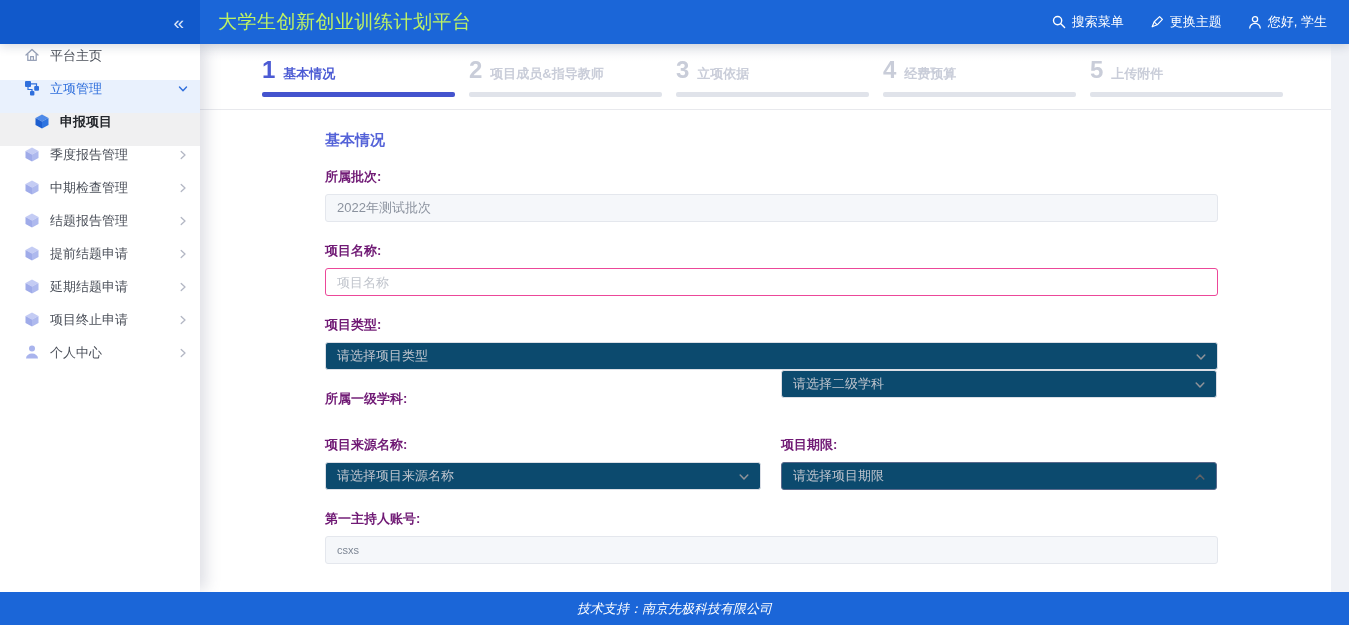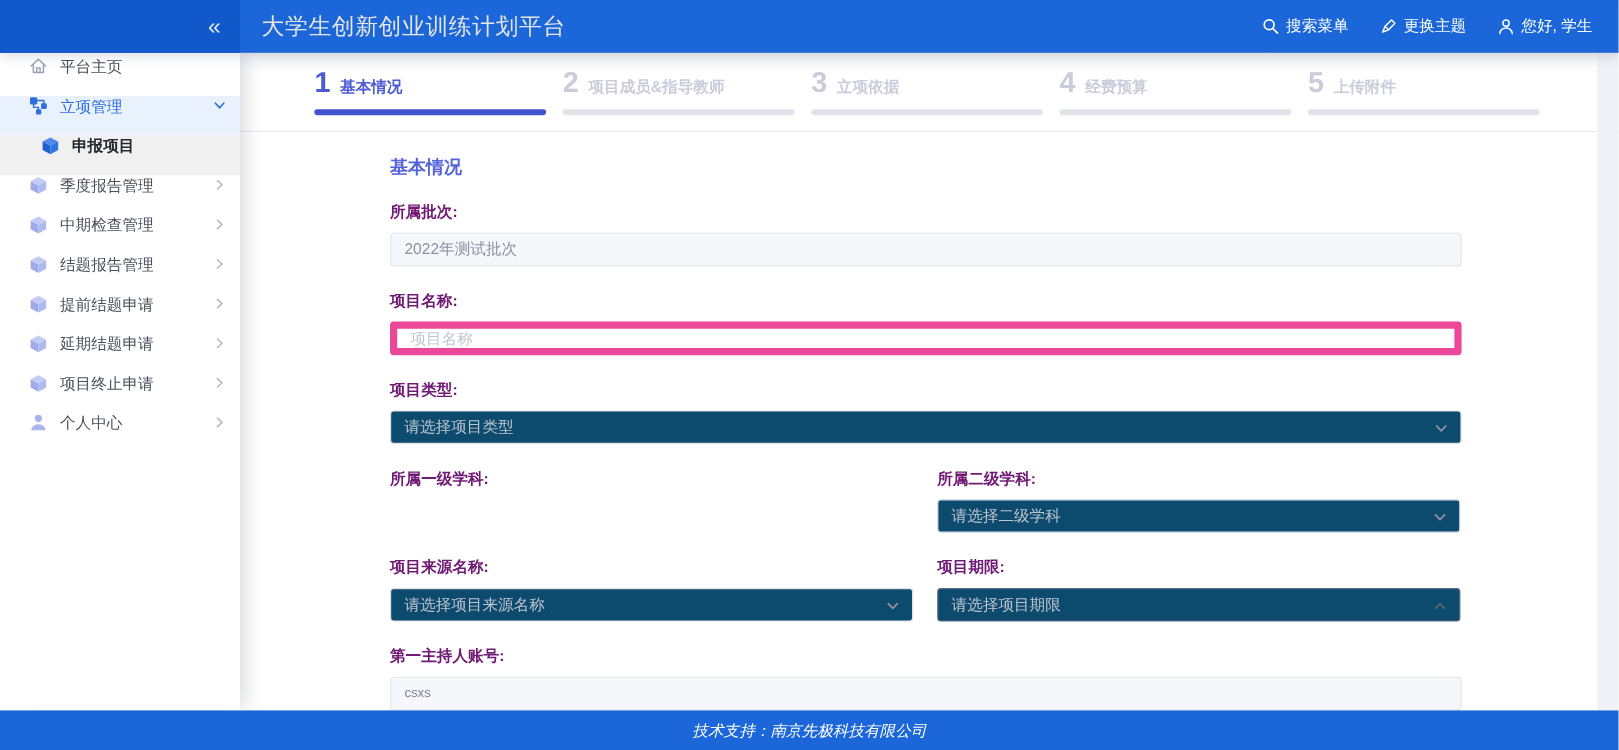--- a/index.html
+++ b/index.html
@@ -4,21 +4,21 @@
 <style>
   * { margin:0; padding:0; box-sizing:border-box; }
   body { font-family:"Liberation Sans", sans-serif; background:#fff; }
   .screen { position:relative; width:1349px; height:625px; overflow:hidden; background:#fff; }
 
   
   .hdr { position:absolute; top:0; left:0; width:1349px; height:44px; background:#1b66d8; z-index:30;
          box-shadow:0 2px 10px rgba(30,40,70,.18); display:flex; align-items:center; }
   .hdr-left { width:200px; height:44px; background:#1159cb; display:flex; align-items:center; justify-content:flex-end; padding-right:18px; }
   .collapse { color:rgba(255,255,255,.85); font-size:19px; line-height:1; cursor:pointer; letter-spacing:-2px; }
-  .hdr-title { color:#e5e5e5; font-size:19px; font-weight:500; margin-left:18px; letter-spacing:.5px;font-family:Liberation Mono, monospace; }
+  .hdr-title { color:#bef264; font-size:19px; font-weight:500; margin-left:18px; letter-spacing:.5px;font-family:Liberation Mono, monospace; }
   .hdr-right { margin-left:auto; display:flex; align-items:center; gap:26px; padding-right:22px; }
   .hdr-item { display:flex; align-items:center; gap:6px; color:#fff; font-size:13px; cursor:pointer; }
   .hdr-item svg { display:block; }
 
   
   .sb { position:absolute; top:44px; left:0; width:200px; height:548px; background:#fff; z-index:20;
         box-shadow:8px 0 14px -2px rgba(70,80,110,.18); padding-top:3px; }
   .sb-item { height:33px; display:flex; align-items:flex-start; padding:0 12px 0 24px; cursor:pointer; }
   .sb-item .sb-icon { width:16px; height:16px; margin-right:10px; flex:none; }
   .sb-label { font-size:13px; color:#4a4f59; flex:1; white-space:nowrap; }
@@ -43,21 +43,21 @@
   .step.active .step-bar { background:#4454ce; }
 
   .form-area { padding:22px 0 0 125px; width:1018px; }
   .sec-title { font-size:15px; font-weight:700; color:#5563d8; line-height:16px; margin-bottom:12px; }
   .f-label { font-size:13px; font-weight:700; color:#701a75; line-height:17px; margin:20px 0 9px; }
   .f-input, .f-select { position:relative; width:893px; height:28px; border:1px solid #dcdfe6; border-radius:3px;
         background:#0c4a6e; display:flex; align-items:center; padding:0 11px; font-size:13px; }
   .f-input.disabled { background:#f5f7fa; border-color:#e4e7ed; }
   .f-input.disabled .val { color:#8b929e; }
   .f-input.small-val .val { font-size:11px; color:#7d8694; }
-  input.f-text { width:893px; height:28px; border:6px solid #ec4899; border-radius:3px; padding:0 11px;
+  input.f-text { width:893px; height:28px; border:1px solid #ec4899; border-radius:3px; padding:0 11px;
         font-size:13px; color:#333; font-family:"Liberation Sans", sans-serif; outline:none; }
   input.f-text::placeholder { color:#c0c4cc; }
   .f-select { cursor:pointer; }
   .f-select .ph { color:#bfc4cd; }
   .f-select .chev { position:absolute; right:10px; top:8px; }
   .f-select.focused { border-color:#5a6a8c; }
   .row2 { display:flex; gap:20px; width:893px; }
   .col { width:436px; }
   .col .f-select { width:436px; }
 
@@ -319,21 +319,20 @@
               <polyline points="2.2,4 6,8 9.8,4" fill="none" stroke="#909399" stroke-width="1.5" stroke-linecap="round" stroke-linejoin="round"></polyline>
             </svg>
         </span>
       </div>
 
       <div class="row2">
         <div class="col">
           <div class="f-label">所属一级学科:</div>
         </div>
         <div class="col">
-          <div class="f-label">所属二级学科:</div>
           <div class="f-select">
             <span class="ph">请选择二级学科</span>
             <span class="chev">
               <svg width="12" height="12" viewBox="0 0 12 12">
                   <polyline points="2.2,4 6,8 9.8,4" fill="none" stroke="#909399" stroke-width="1.5" stroke-linecap="round" stroke-linejoin="round"></polyline>
                 </svg>
             </span>
           </div>
         </div>
       </div>

